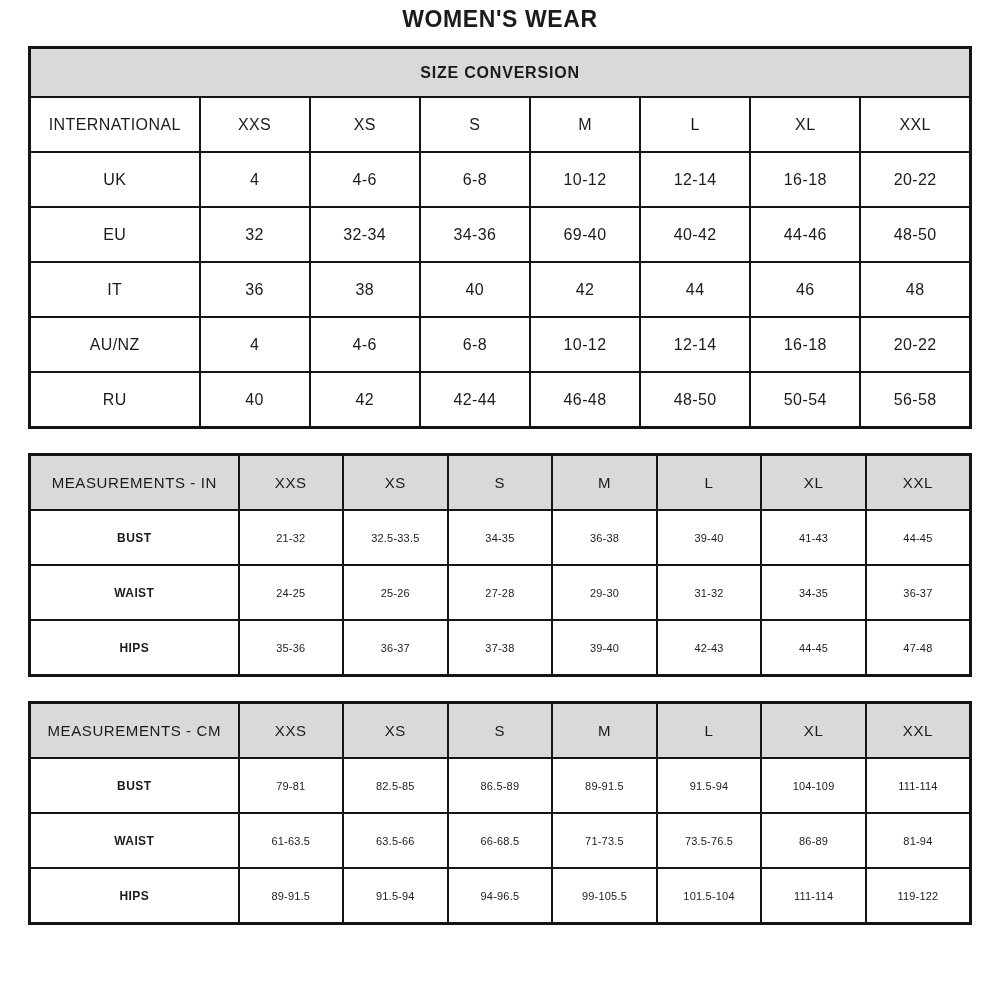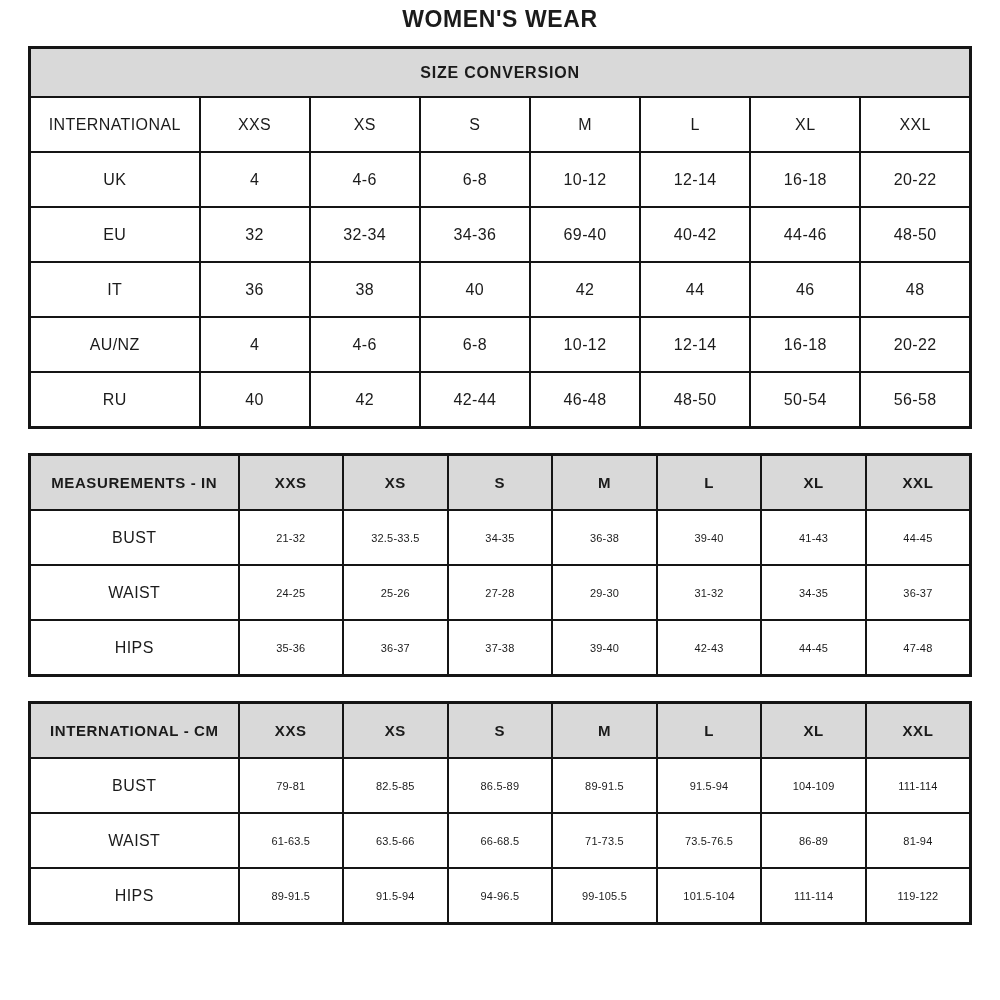--- a/index.html
+++ b/index.html
@@ -31,22 +31,22 @@
     padding: 0 2px;
     overflow: hidden;
     white-space: nowrap;
   }
   .gray { background: #d9d9d9; }
   
   .t1 td { height: 53px; font-size: 16px; letter-spacing: 0.4px; }
   .t1 .banner td { height: 47px; font-weight: bold; font-size: 16px; letter-spacing: 0.8px; }
   
   .tm td { height: 53px; }
-  .tm .head td { font-weight: bold; font-size: 15px; letter-spacing: 0.6px; }
-  .tm .row-label { font-size: 16px; letter-spacing: 0.4px; }
+  .tm .head td { font-weight: normal; font-size: 15px; letter-spacing: 0.6px; }
+  .tm .row-label { font-size: 12px; letter-spacing: 0.4px; font-weight: bold; }
   .tm .val { font-size: 11px; letter-spacing: 0.2px; }
 </style>
 </head>
 <body>
 
 <div class="page">
 
   <h1 class="title">WOMEN'S WEAR</h1>
 
   <table class="t1">
@@ -188,21 +188,21 @@
       <col>
         <col>
         <col>
         <col>
         <col>
         <col>
         <col>
     </colgroup>
     <tbody>
         <tr class="head">
-      <td class="gray">INTERNATIONAL - CM</td>
+      <td class="gray">MEASUREMENTS - CM</td>
       <td class="gray">XXS</td>
       <td class="gray">XS</td>
       <td class="gray">S</td>
       <td class="gray">M</td>
       <td class="gray">L</td>
       <td class="gray">XL</td>
       <td class="gray">XXL</td>
     </tr>
     <tr>
       <td class="row-label">BUST</td>

